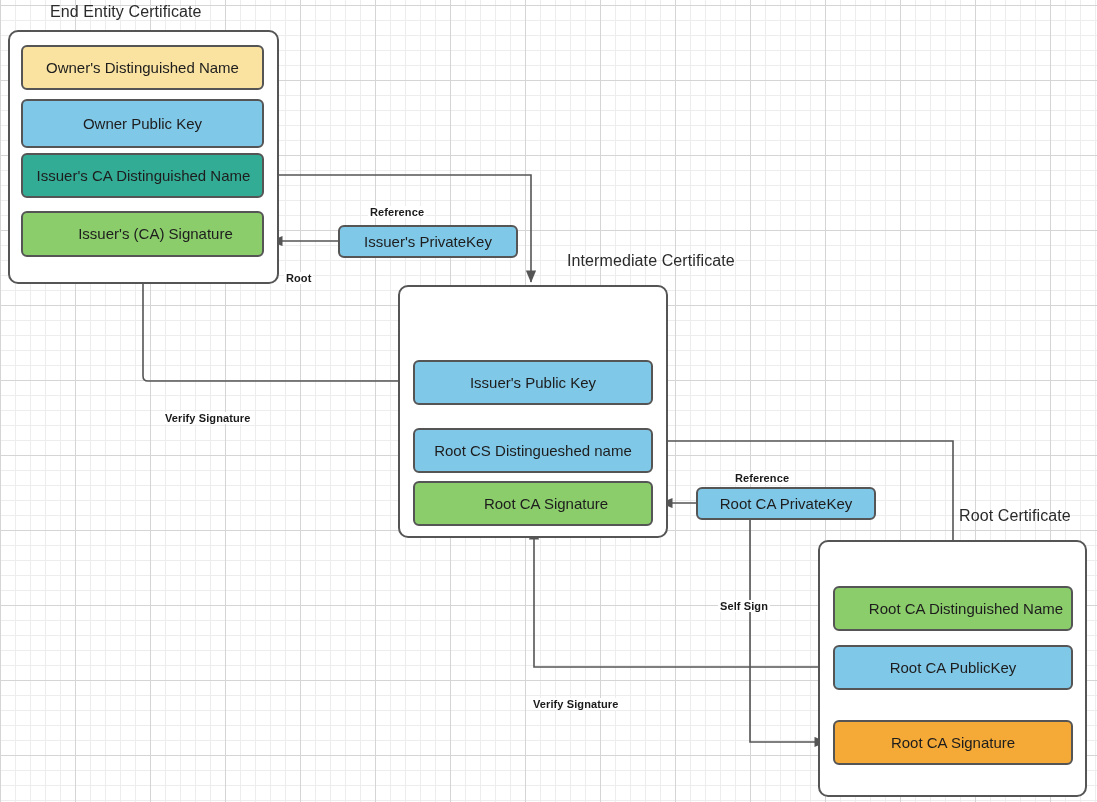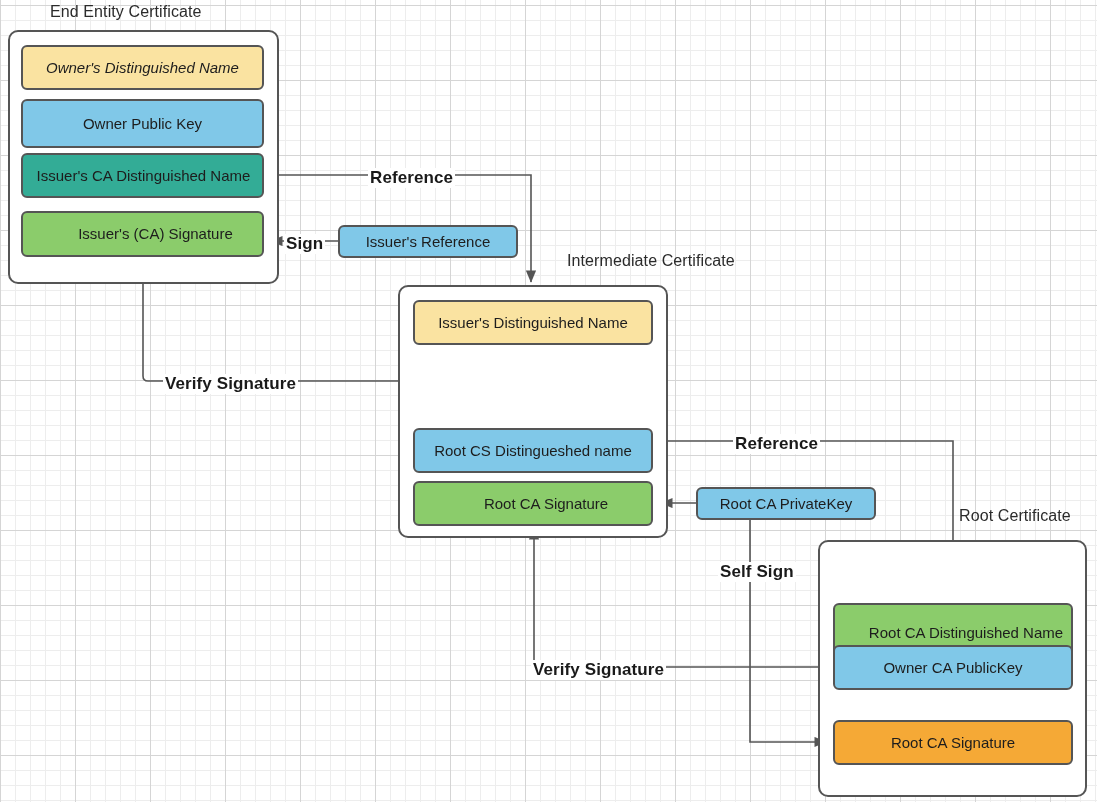--- a/index.html
+++ b/index.html
@@ -72,28 +72,29 @@
   }
   .f-yellow { background: #fae3a1; }
   .f-blue   { background: #80c8e8; }
   .f-teal   { background: #33ac96; padding-left: 8px; }
   .f-green  { background: #8bcc6b; padding-left: 32px; }
   .f-orange { background: #f5a936; }
 
   
   .edge-label {
     position: absolute;
-    font-size: 17px;
+    font-size: 11px;
     font-weight: bold;
     color: #1a1a1a;
     background: #ffffff;
     padding: 0 2px;
     white-space: nowrap;
     z-index: 5;
     letter-spacing: .1px;
+    margin-top: 38px;
   }
 </style>
 </head>
 <body>
 
 <div id="canvas">
 
   <svg id="wires" viewBox="0 0 1097 802" width="1097" height="802" xmlns="http://www.w3.org/2000/svg">
     <defs>
       <marker id="arrow" markerWidth="9" markerHeight="9" refX="7.2" refY="3.2" orient="auto" markerUnits="strokeWidth">
@@ -113,56 +114,56 @@
 
     <path d="M 750,520 L 750,742 L 826,742" fill="none" stroke="#555555" stroke-width="1.6" marker-end="url(#arrow)"></path>
 
     <path d="M 832,667 L 534,667 L 534,528" fill="none" stroke="#555555" stroke-width="1.6" marker-end="url(#arrow)"></path>
   </svg>
 
   <div class="cert-caption" style="left:50px; top:3px;">End Entity Certificate</div>
 
   <div class="cert-box" style="left:8px; top:30px; width:271px; height:254px;"></div>
 
-  <div class="field f-yellow" style="left:21px; top:45px; width:243px; height:45px;font-style:italic;">Owner's Distinguished Name</div>
+  <div class="field f-yellow" style="left:21px; top:45px; width:243px; height:45px;">Owner's Distinguished Name</div>
 
   <div class="field f-blue" style="left:21px; top:99px; width:243px; height:49px;">Owner Public  Key</div>
 
   <div class="field f-teal" style="left:21px; top:153px; width:243px; height:45px;">Issuer's CA Distinguished Name</div>
 
   <div class="field f-green" style="left:21px; top:211px; width:243px; height:46px;">Issuer's (CA) Signature</div>
 
-  <div class="field f-blue" style="left:338px; top:225px; width:180px; height:33px;">Issuer's Reference</div>
+  <div class="field f-blue" style="left:338px; top:225px; width:180px; height:33px;">Issuer's PrivateKey</div>
 
   <div class="cert-caption" style="left:567px; top:252px;">Intermediate Certificate</div>
 
   <div class="cert-box" style="left:398px; top:285px; width:270px; height:253px;"></div>
 
-  <div class="field f-yellow" style="left:413px; top:300px; width:240px; height:45px;">Issuer's Distinguished Name</div>
 
+  <div class="field f-blue" style="left:413px; top:360px; width:240px; height:45px;">Issuer's Public  Key</div>
 
   <div class="field f-blue" style="left:413px; top:420px; width:240px; height:45px;margin-top:8px;">Root CS Distingueshed name</div>
 
   <div class="field f-green" style="left:413px; top:481px; width:240px; height:45px;">Root CA Signature</div>
 
   <div class="field f-blue" style="left:696px; top:487px; width:180px; height:33px;">Root CA PrivateKey</div>
 
   <div class="cert-caption" style="left:959px; top:507px;text-align:center;">Root Certificate</div>
 
   <div class="cert-box" style="left:818px; top:540px; width:269px; height:257px;"></div>
 
-  <div class="field f-green" style="left:833px; top:586px; width:240px; height:60px;margin-top:17px;">Root CA Distinguished Name</div>
+  <div class="field f-green" style="left:833px; top:586px; width:240px; height:45px;">Root CA Distinguished Name</div>
 
-  <div class="field f-blue" style="left:833px; top:645px; width:240px; height:45px;">Owner CA PublicKey</div>
+  <div class="field f-blue" style="left:833px; top:645px; width:240px; height:45px;">Root CA PublicKey</div>
 
   <div class="field f-orange" style="left:833px; top:720px; width:240px; height:45px;">Root CA Signature</div>
 
   <div class="edge-label" style="left:368px; top:168px;">Reference</div>
 
-  <div class="edge-label" style="left:284px; top:234px;">Sign</div>
+  <div class="edge-label" style="left:284px; top:234px;">Root</div>
 
   <div class="edge-label" style="left:163px; top:374px;">Verify Signature</div>
 
   <div class="edge-label" style="left:733px; top:434px;">Reference</div>
 
   <div class="edge-label" style="left:718px; top:562px;">Self Sign</div>
 
   <div class="edge-label" style="left:531px; top:660px;">Verify Signature</div>
 
 </div>

